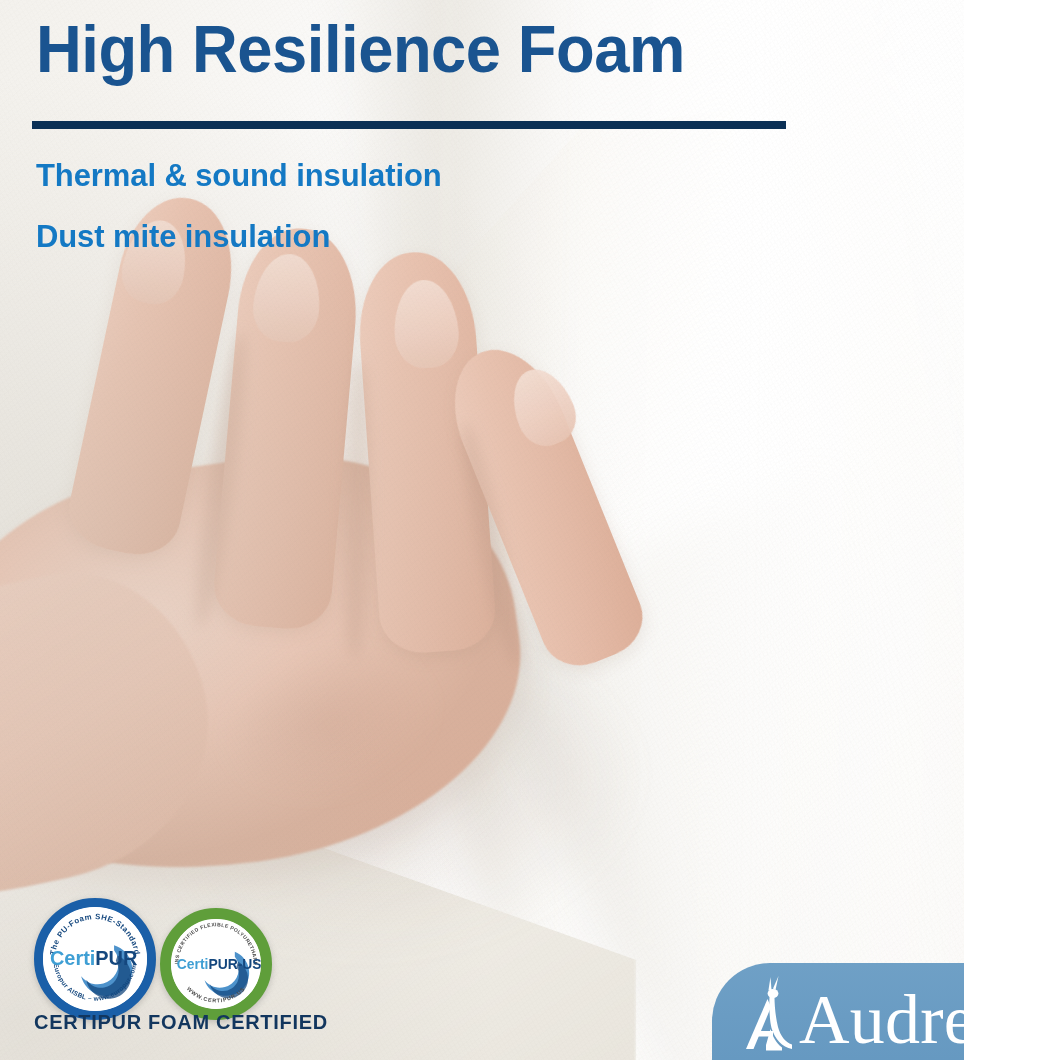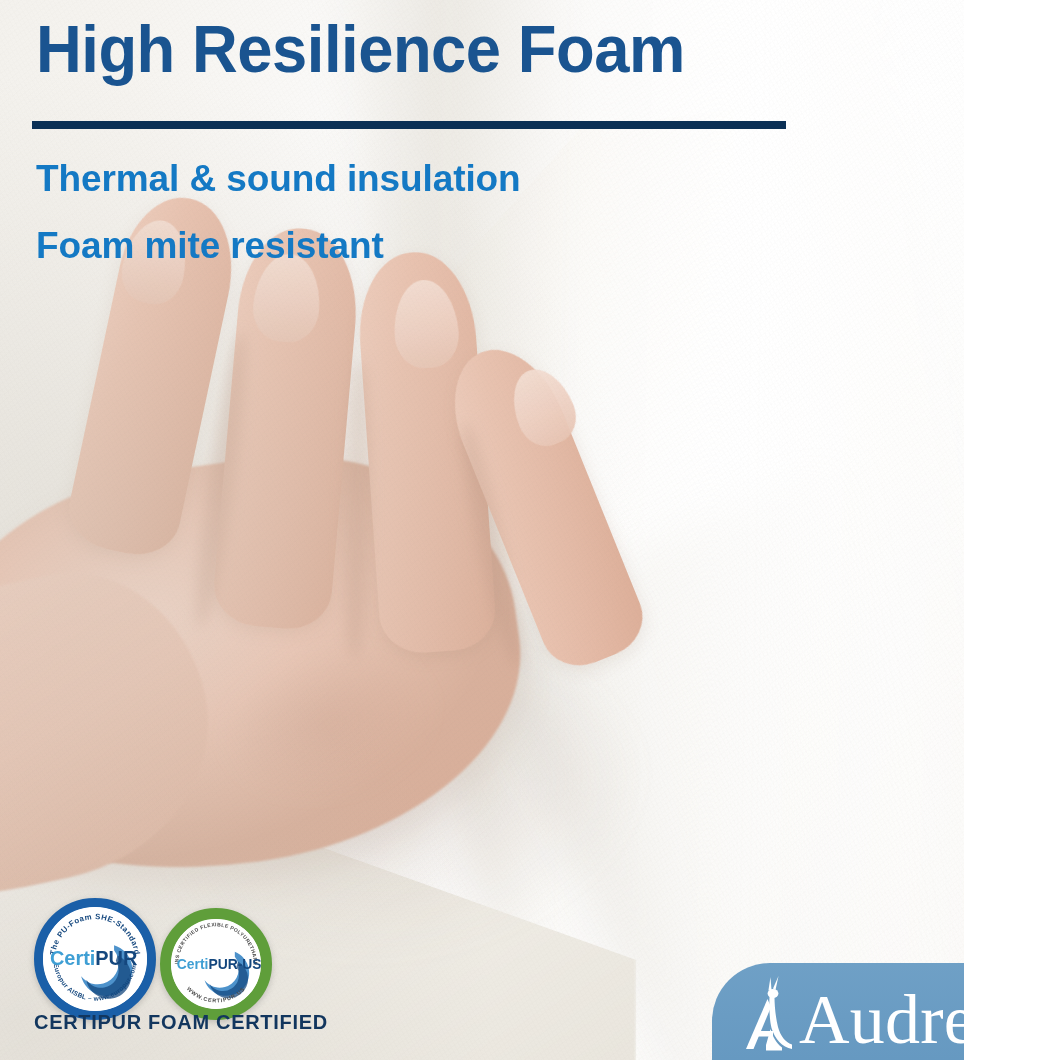--- a/index.html
+++ b/index.html
@@ -248,21 +248,21 @@
     height: 8px;
     background: #0b3055;
   }
   .features {
     position: absolute;
     left: 36px;
     top: 160px;
     width: 640px;
   }
   .feature {
-    font-size: 37px;
+    font-size: 31px;
     font-weight: 700;
     color: #1479c4;
     line-height: 1.0;
     margin-bottom: 30px;
     white-space: nowrap;
     letter-spacing: -0.1px;
   }
 
   
   .badges {
@@ -363,21 +363,21 @@
 
     <div class="vignette"></div>
     <div class="texture"></div>
   </div>
 
   <div class="title">High Resilience Foam</div>
   <div class="rule"></div>
 
   <div class="features">
     <div class="feature">Thermal &amp; sound insulation</div>
-    <div class="feature">Foam mite resistant</div>
+    <div class="feature">Dust mite insulation</div>
   </div>
 
   <div class="badges">
 
     <div class="badge badge-eu">
       <svg viewBox="0 0 120 120" xmlns="http://www.w3.org/2000/svg">
         <defs>
           <path id="eu-top" d="M 14,60 A 46,46 0 0 1 106,60"></path>
           <path id="eu-bot" d="M 12,60 A 48,48 0 0 0 108,60"></path>
         </defs>

